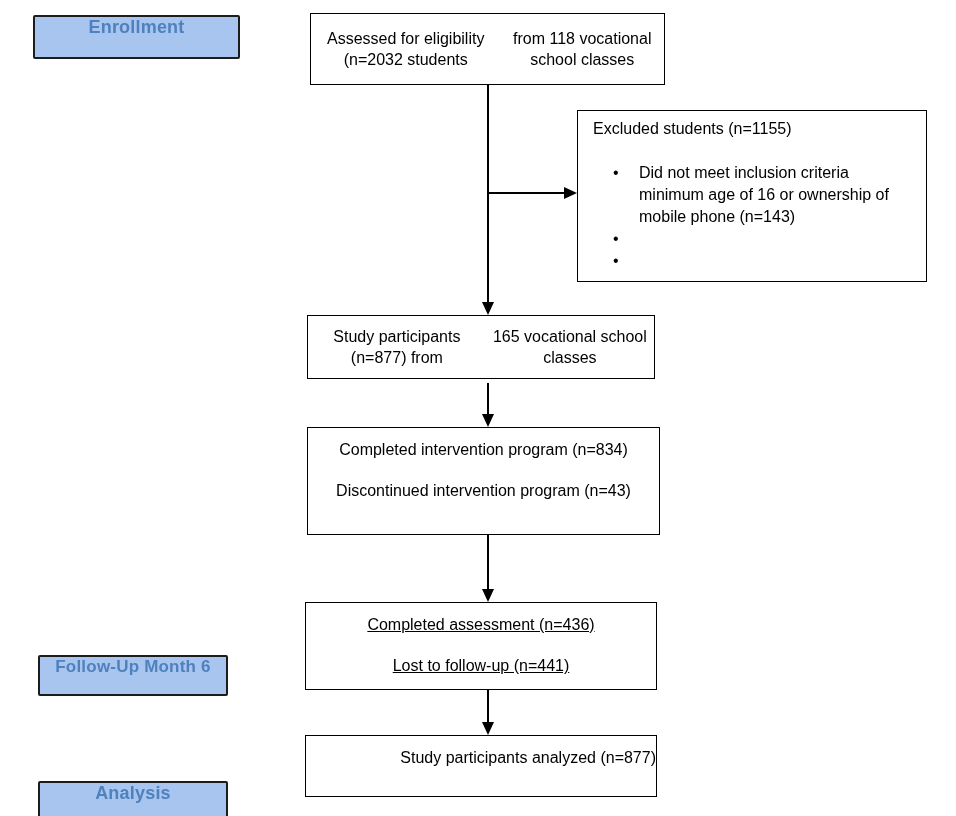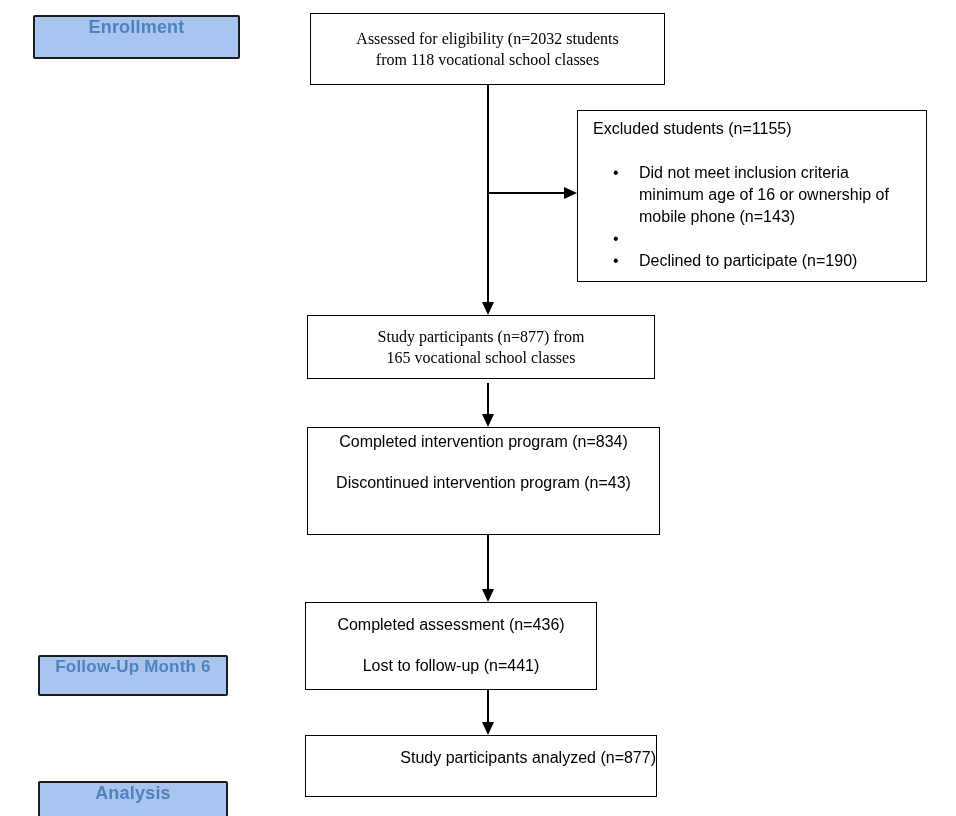--- a/index.html
+++ b/index.html
@@ -40,34 +40,33 @@
   .flow-box {
     position: absolute;
     box-sizing: border-box;
     background: #ffffff;
     border: 1.5px solid #000000;
     font-size: 16px;
     line-height: 21px;
   }
   .centered {
     display: flex;
-    flex-direction: column;
+    flex-direction: row;
     align-items: center;
     justify-content: center;
     text-align: center;
-    font-family: Liberation Serif, serif;
   }
   .box-assessed     { left: 310px; top: 13px;  width: 355px; height: 72px; }
   .box-excluded     { left: 577px; top: 110px; width: 350px; height: 172px;
                       padding: 7px 10px 0 15px; line-height: 22px; }
   .box-participants { left: 307px; top: 315px; width: 348px; height: 64px; }
   .box-intervention { left: 307px; top: 427px; width: 353px; height: 108px;
-                      padding-top: 3px; text-align: center; }
-  .box-assessment   { left: 305px; top: 602px; width: 292px; height: 88px;
                       padding-top: 11px; text-align: center; }
+  .box-assessment   { left: 305px; top: 602px; width: 352px; height: 88px;
+                      padding-top: 11px; text-align: center; text-decoration: underline; }
   .box-analyzed     { left: 305px; top: 735px; width: 352px; height: 62px;
                       padding-top: 11px; text-align: right; }
   .box-gap { height: 20px; }
 
   
   .excl-gap { height: 22px; }
   .bullet-row { display: flex; }
   .bullet-marker {
     width: 26px;
     margin-left: 20px;
@@ -126,21 +125,20 @@
     <div class="excl-gap"></div>
     <div class="bullet-row">
       <span class="bullet-marker">•</span>
       <span class="bullet-text">Did not meet inclusion criteria minimum age of 16 or ownership of mobile phone (n=143)</span>
     </div>
     <div class="bullet-row">
       <span class="bullet-marker">•</span>
     </div>
     <div class="bullet-row">
       <span class="bullet-marker">•</span>
-      <span class="bullet-text">Declined to participate (n=190)</span>
     </div>
   </div>
 
   <div class="flow-box centered box-participants">
     <div>Study participants (n=877) from</div>
     <div>165 vocational school classes</div>
   </div>
 
   <div class="flow-box box-intervention">
     <div>Completed intervention program (n=834)</div>

